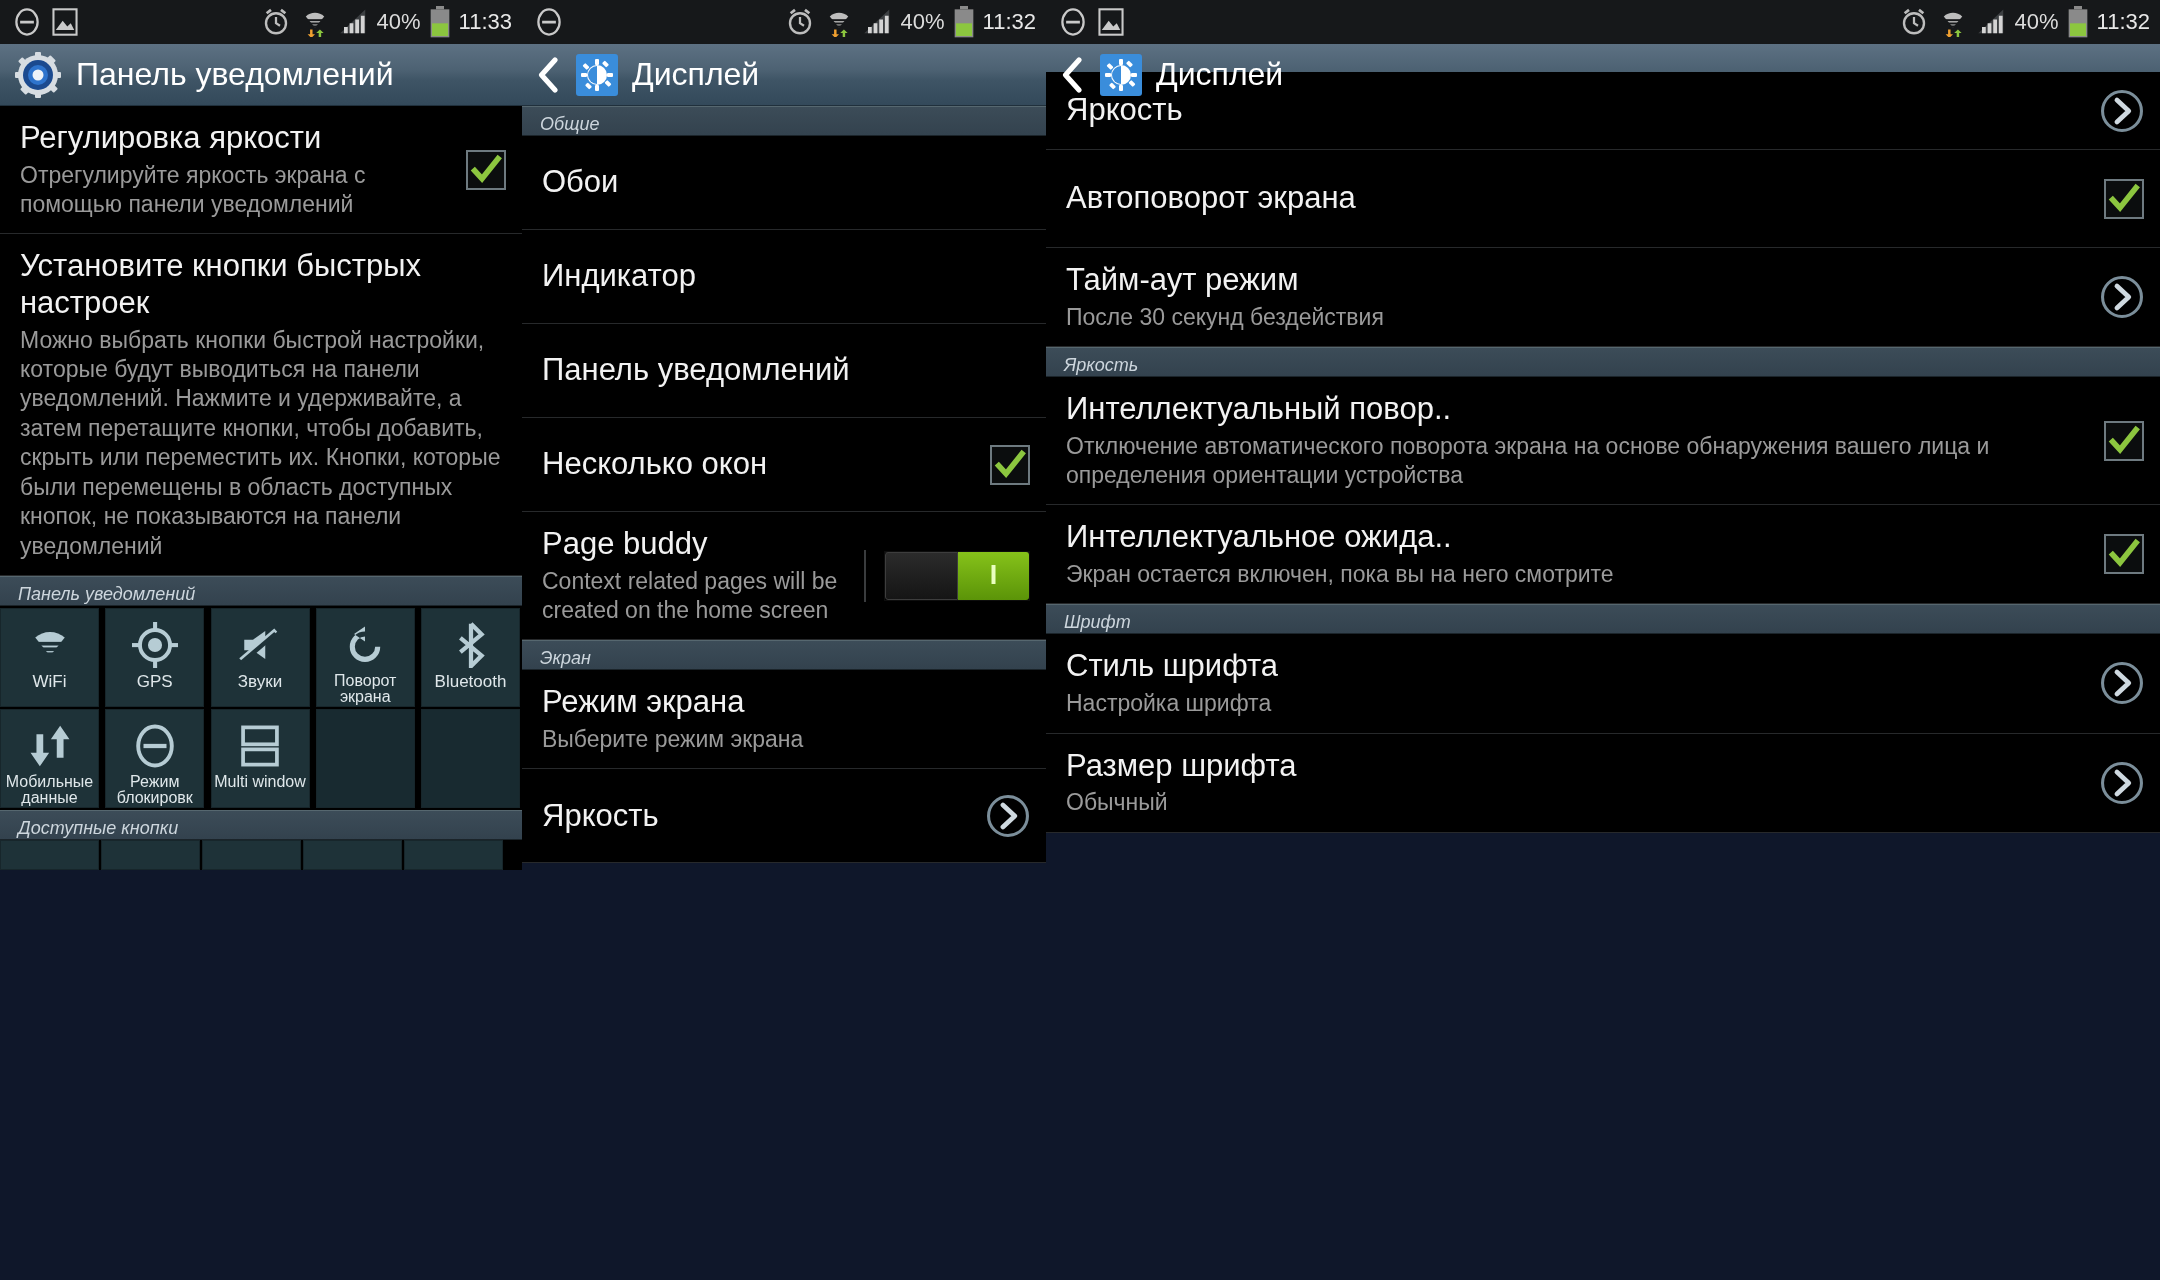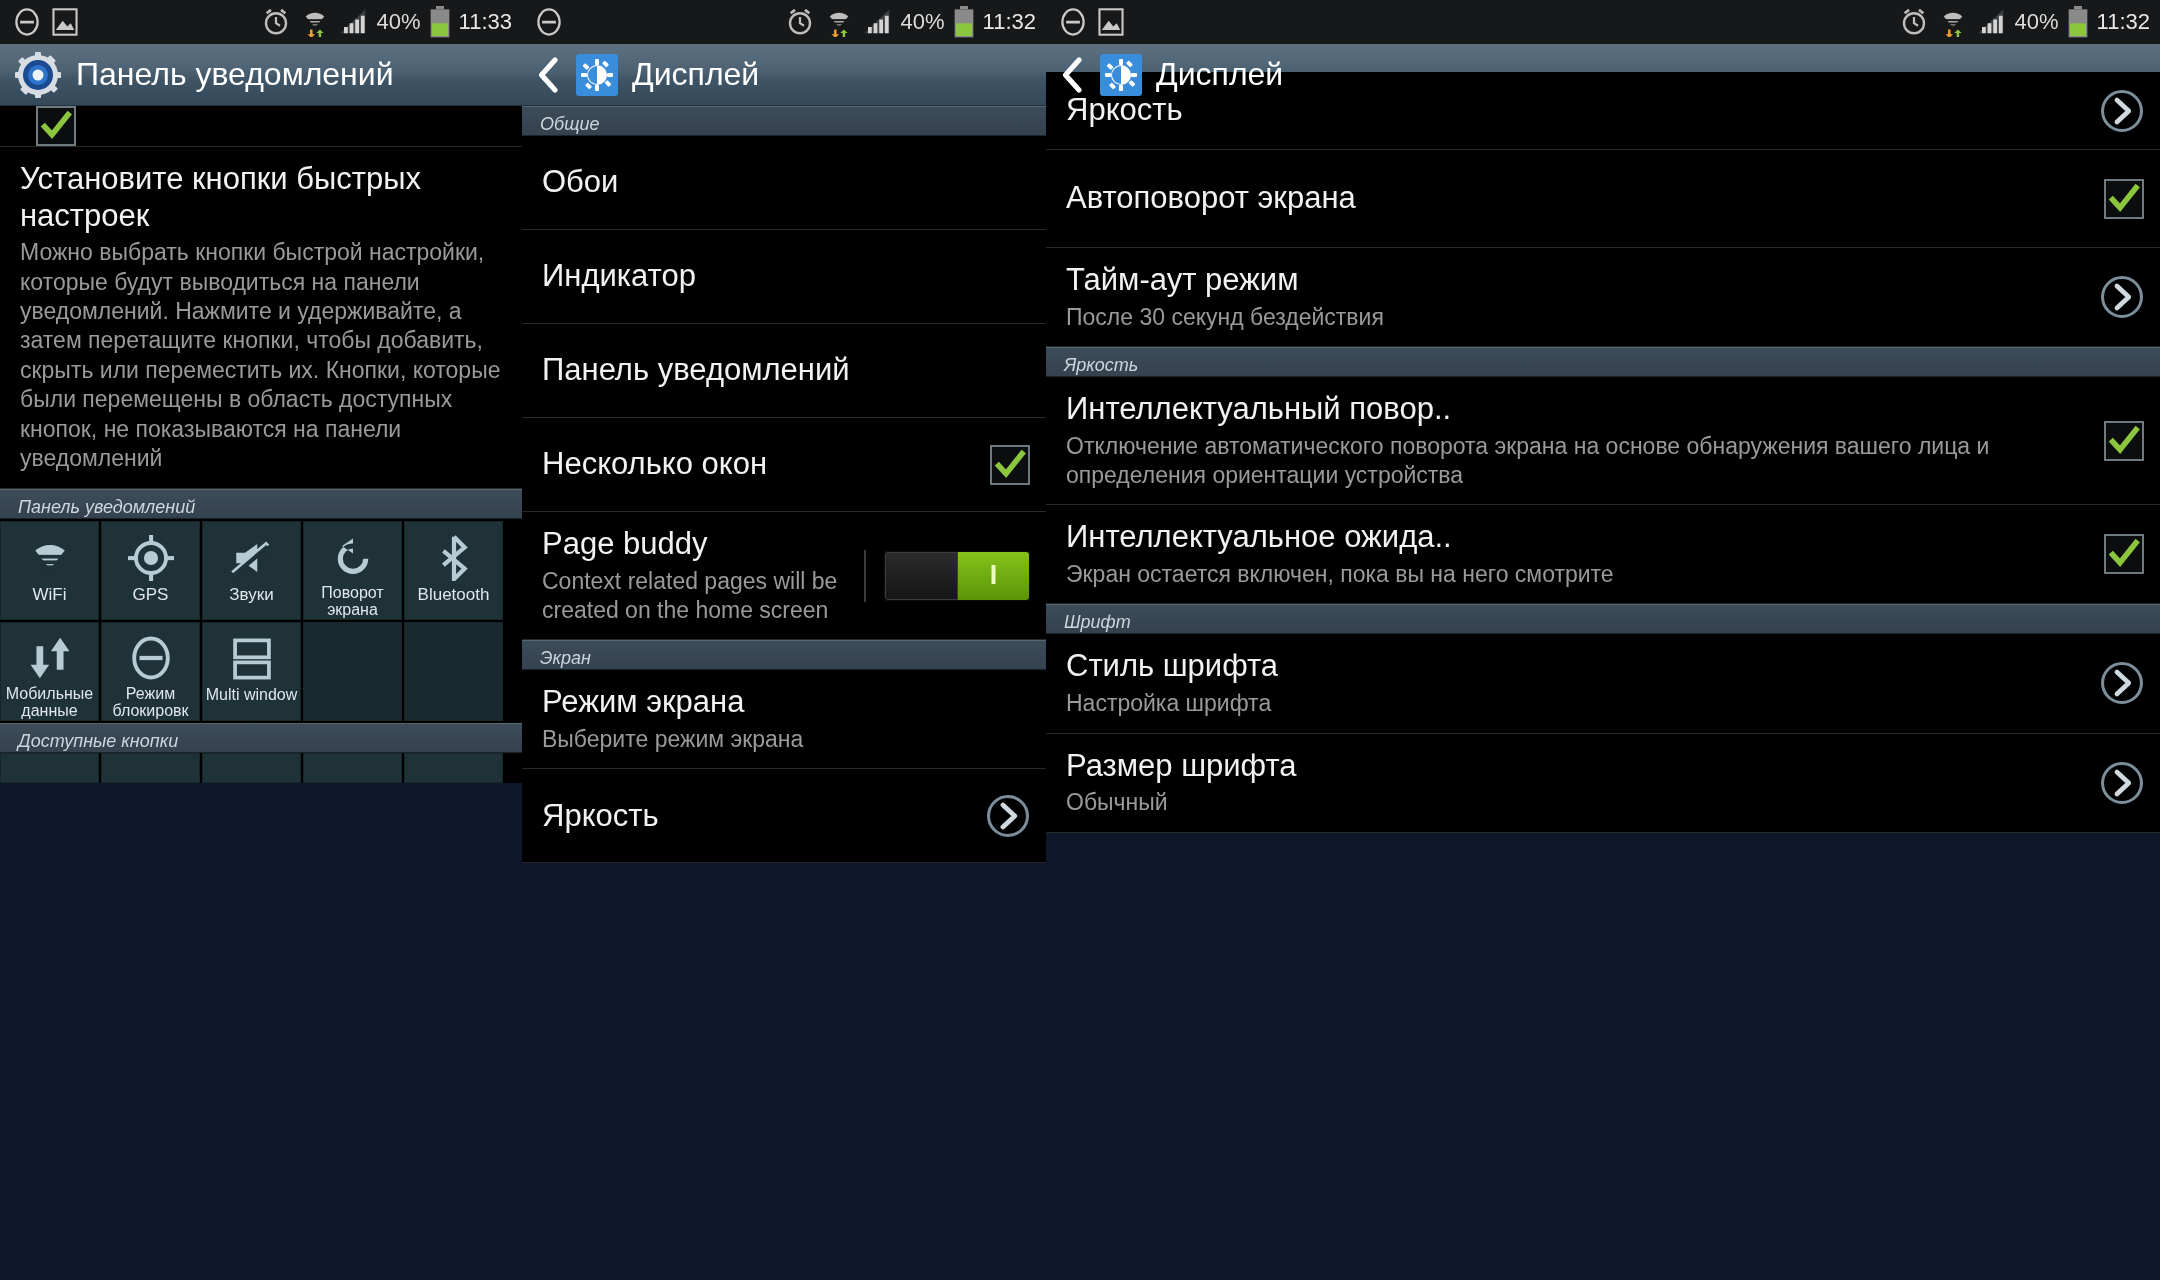--- a/index.html
+++ b/index.html
@@ -83,21 +83,21 @@
     border: 1px solid #3d3d3d; border-radius: 3px 0 0 3px;
   }
   .toggle-on-half {
     flex: 1; background: linear-gradient(to bottom,#86c21a,#5b9408);
     display: flex; align-items: center; justify-content: center;
     border-radius: 0 3px 3px 0;
   }
   .toggle-on-half span { color: #eaffc0; font-size: 27px; font-weight: 600; line-height: 1; }
 
   
-  .grid { display: flex; flex-wrap: wrap; background: #000; padding: 2px 0 0 0; }
+  .grid { display: flex; flex-wrap: wrap; background: #000; padding: 2px 0 0 0; justify-content: space-between; }
   .tile {
     width: 99px; height: 99px; margin: 0 2px 2px 0;
     background: #1e3238; border: 1px solid #17262b;
     display: flex; flex-direction: column; align-items: center; justify-content: flex-start;
     padding-top: 8px;
   }
   .tile-empty { background: #182a30; }
   .tile-ico { height: 56px; display: flex; align-items: center; justify-content: center; }
   .tile-lbl {
     color: #dfe7ea; font-size: 17px; line-height: 1.05; text-align: center;
@@ -189,20 +189,24 @@
           <circle cx="24" cy="24" r="10" fill="#2e74cd"></circle>
           <circle cx="24" cy="24" r="5.5" fill="#eef3f8"></circle>
         </svg>
       </span>
       <span class="tb-title">Панель уведомлений</span>
     </div>
 
     <div class="list">
 
       <div class="row">
+        <div class="row-txt">
+          <div class="row-title big">Регулировка яркости</div>
+          <div class="row-sub lg">Отрегулируйте яркость экрана с помощью панели уведомлений</div>
+        </div>
         <div class="row-acc">
           <span class="checkbox">
             <svg class="ic" width="32" height="32" viewBox="0 0 24 24">
                 <path d="M3.5 12.5 L9 18.5 L21 3.5" stroke="#8cc63f" stroke-width="4.2" fill="none" stroke-linecap="square"></path>
               </svg>
           </span>
         </div>
       </div>
 
       <div class="row">

